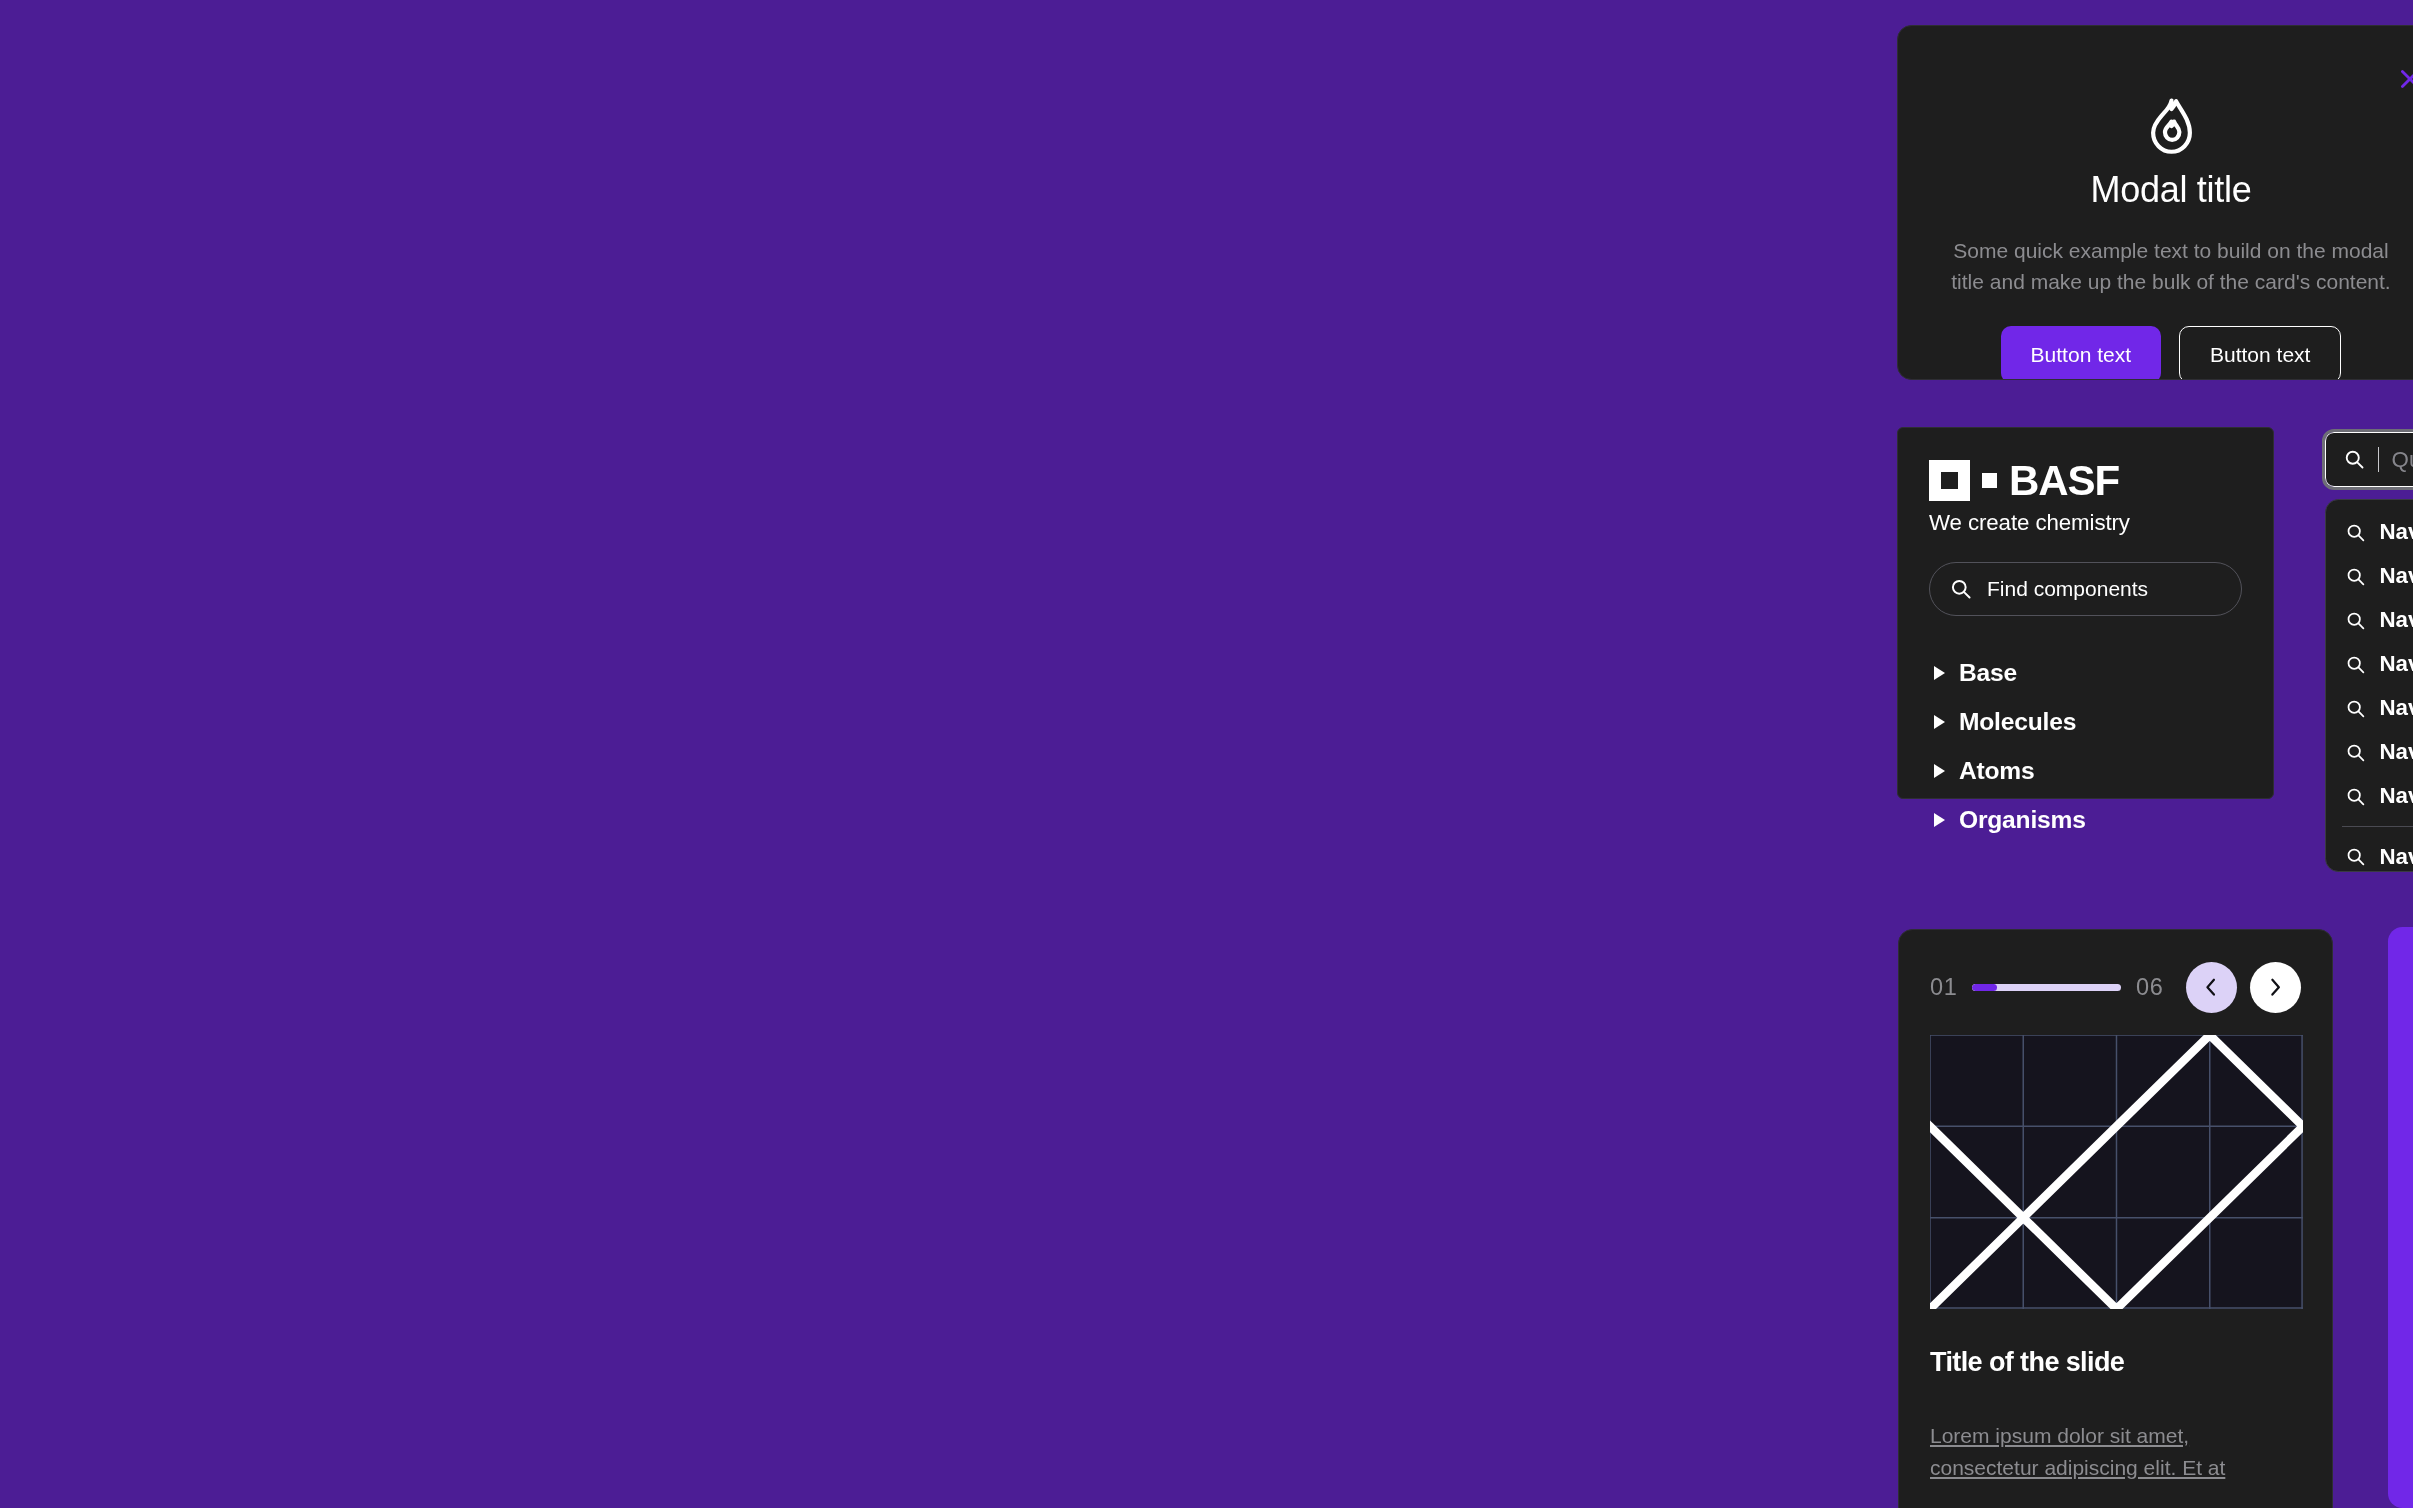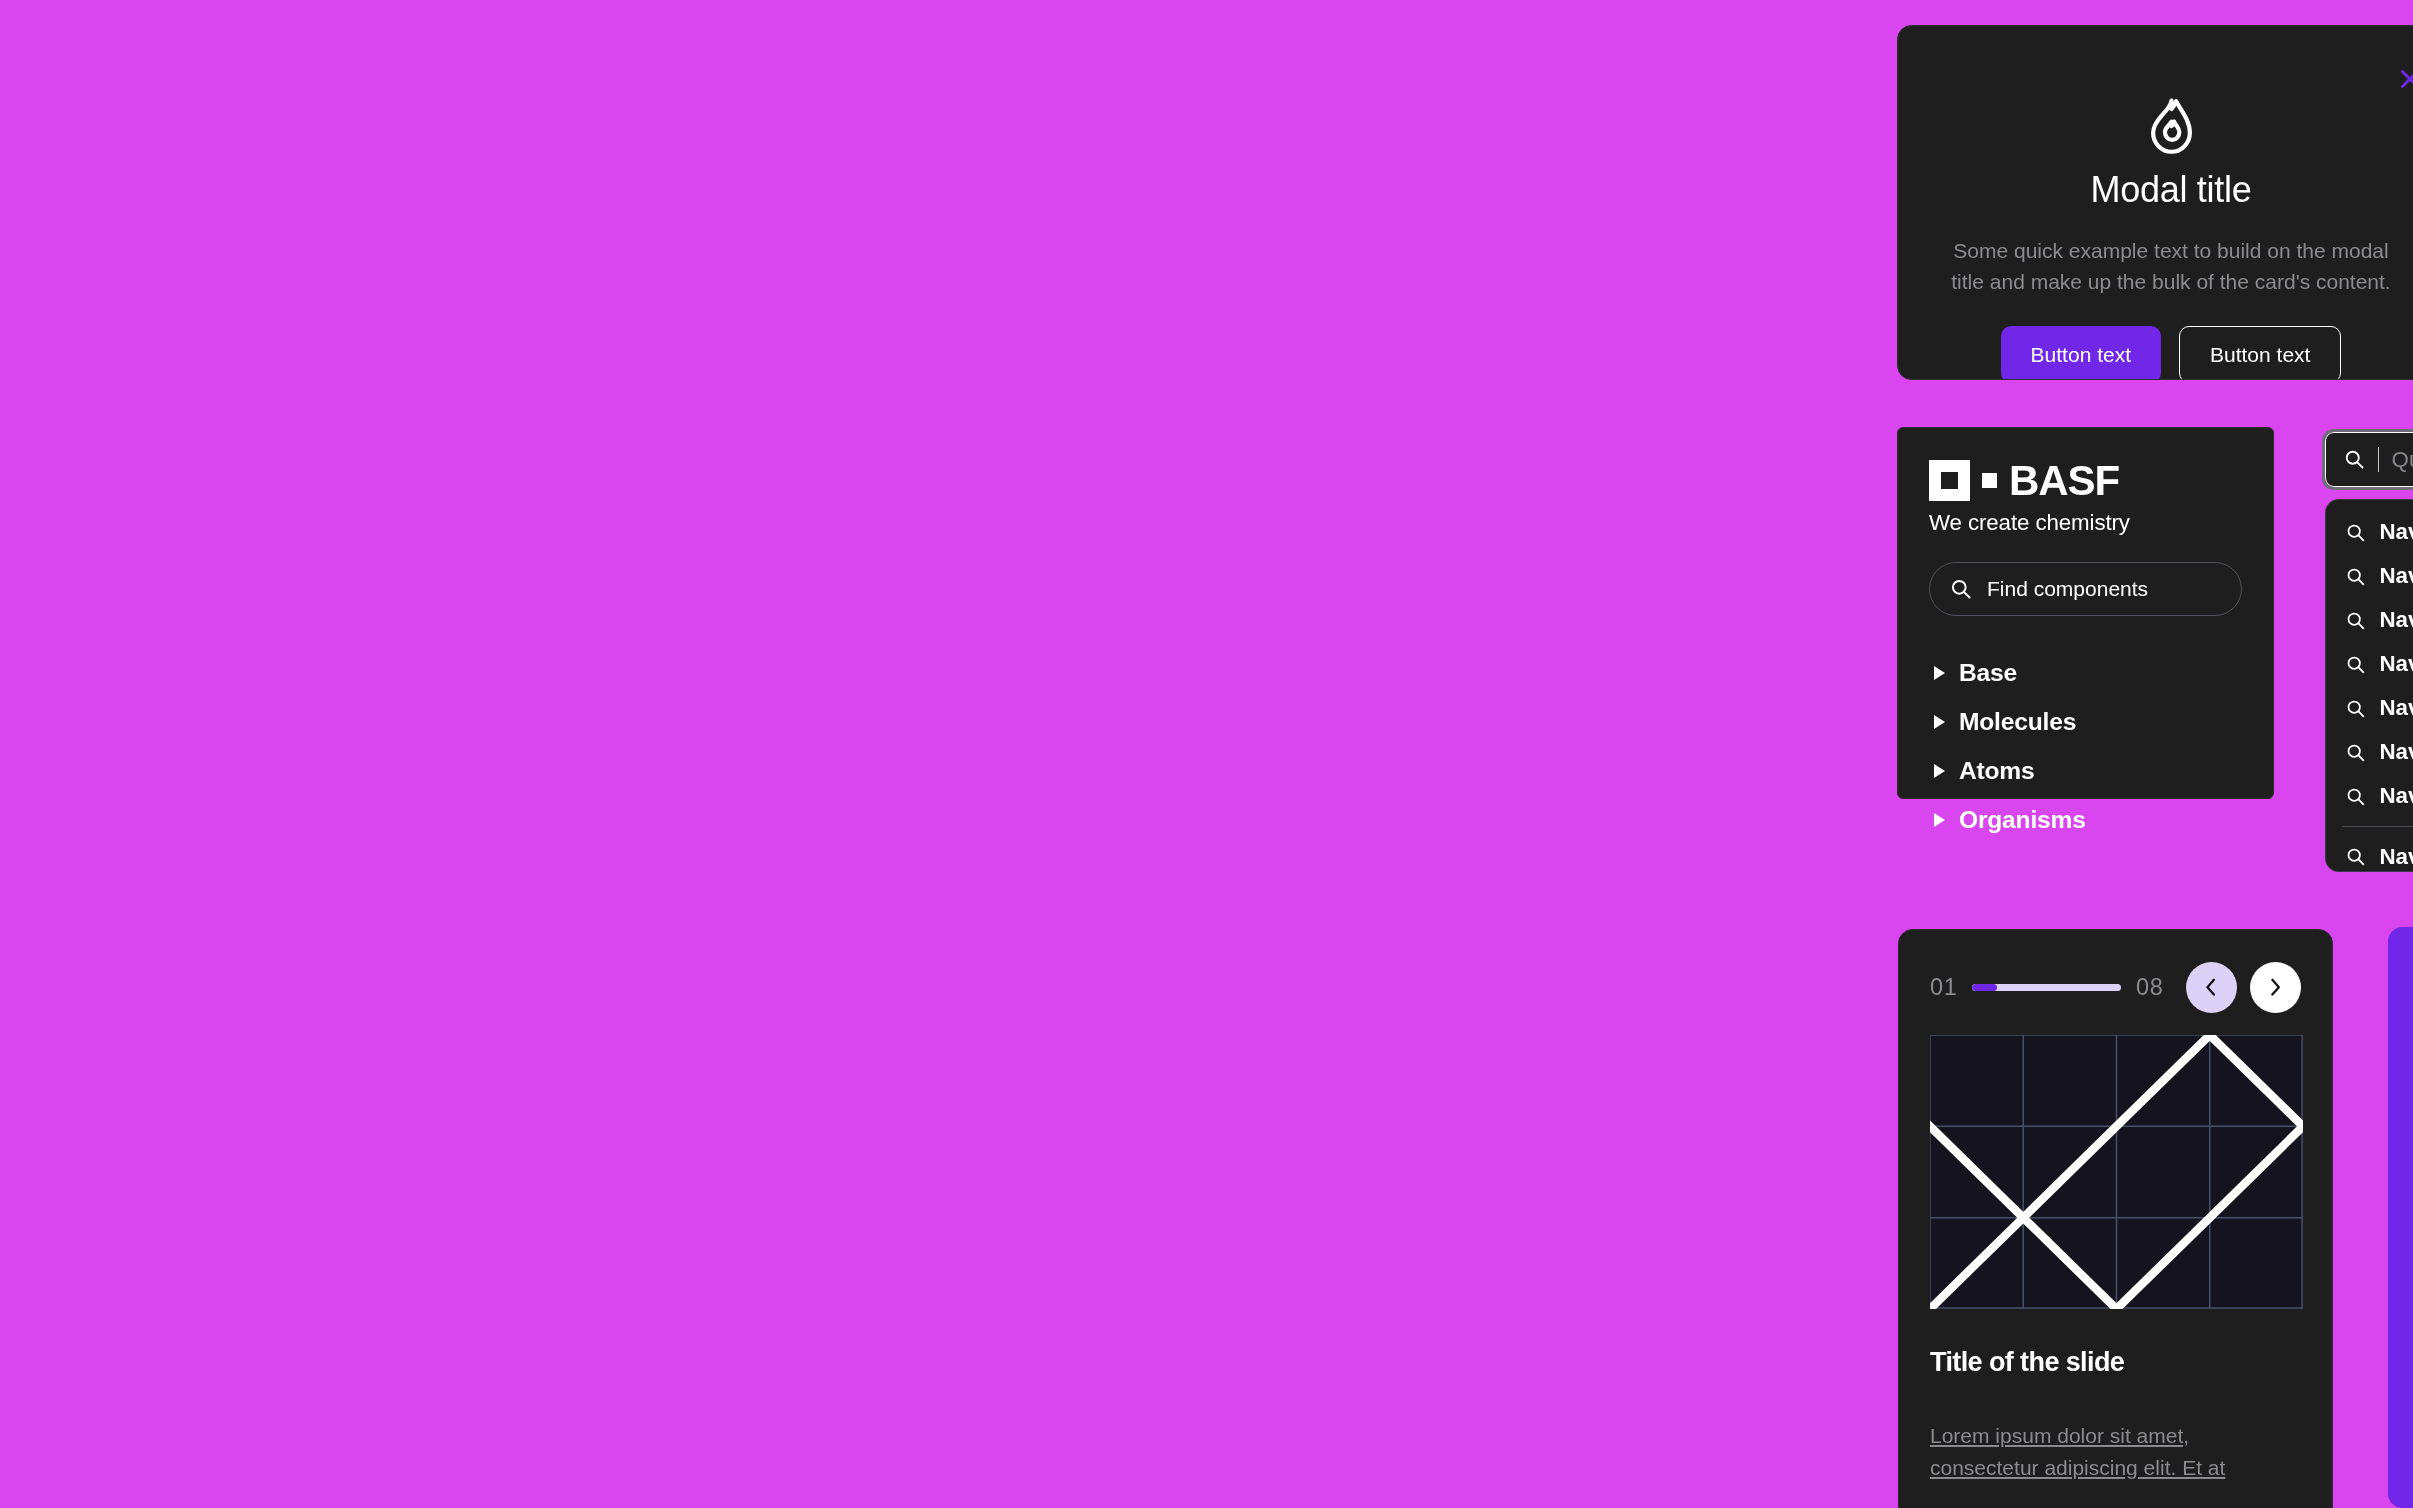--- a/index.html
+++ b/index.html
@@ -9,21 +9,21 @@
     height: 1508px;
     background: #15141e;
     font-family: "Liberation Sans", sans-serif;
     overflow: hidden;
   }
 
   .stage {
     position: relative;
     width: 2413px;
     height: 1508px;
-    background: #d946ef;
+    background: #4c1d95;
   }
 
   
   .modal {
     position: absolute;
     left: 1897px;
     top: 25px;
     width: 548px;
     height: 355px;
     background: #1e1e1e;
@@ -432,21 +432,21 @@
   </div>
 
   <div class="purple-card"></div>
 
   <div class="carousel-card">
     <div class="car-controls">
       <span class="car-num">01</span>
       <div class="car-progress">
         <div class="car-progress-fill"></div>
       </div>
-      <span class="car-num">08</span>
+      <span class="car-num">06</span>
       <div class="car-btns">
         <button class="car-btn car-btn-prev">
           <svg viewBox="0 0 24 24" fill="none" stroke="#111116" stroke-width="2.4" stroke-linecap="round" stroke-linejoin="round">
               <polyline points="15 4 8 12 15 20"></polyline>
             </svg>
         </button>
         <button class="car-btn car-btn-next">
           <svg viewBox="0 0 24 24" fill="none" stroke="#111116" stroke-width="2.4" stroke-linecap="round" stroke-linejoin="round">
               <polyline points="9 4 16 12 9 20"></polyline>
             </svg>

